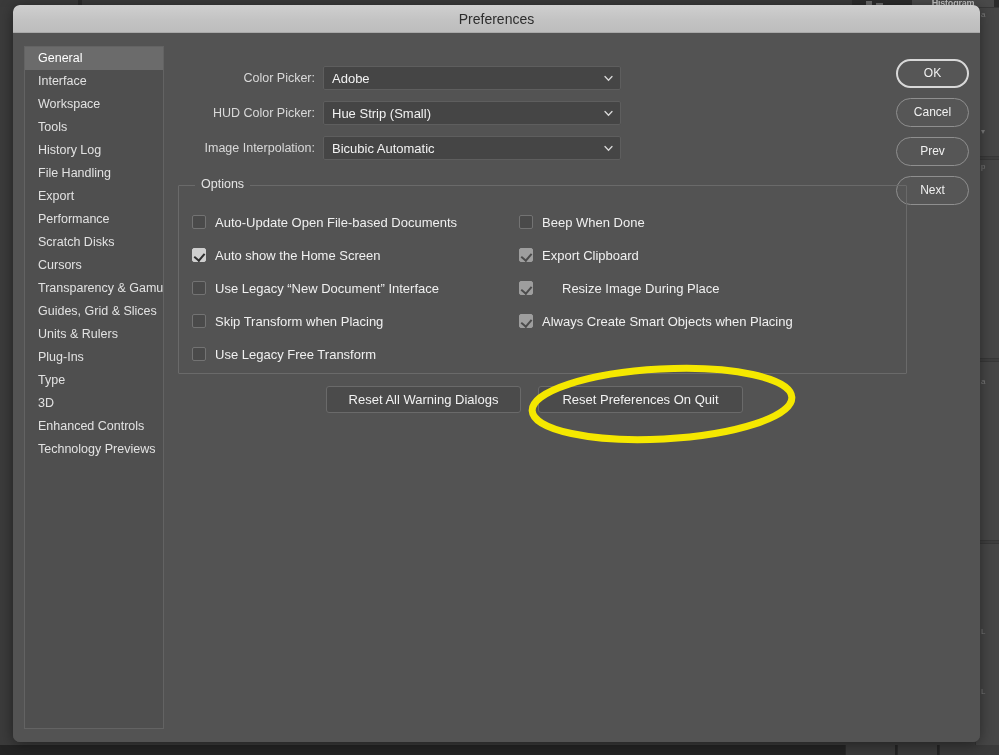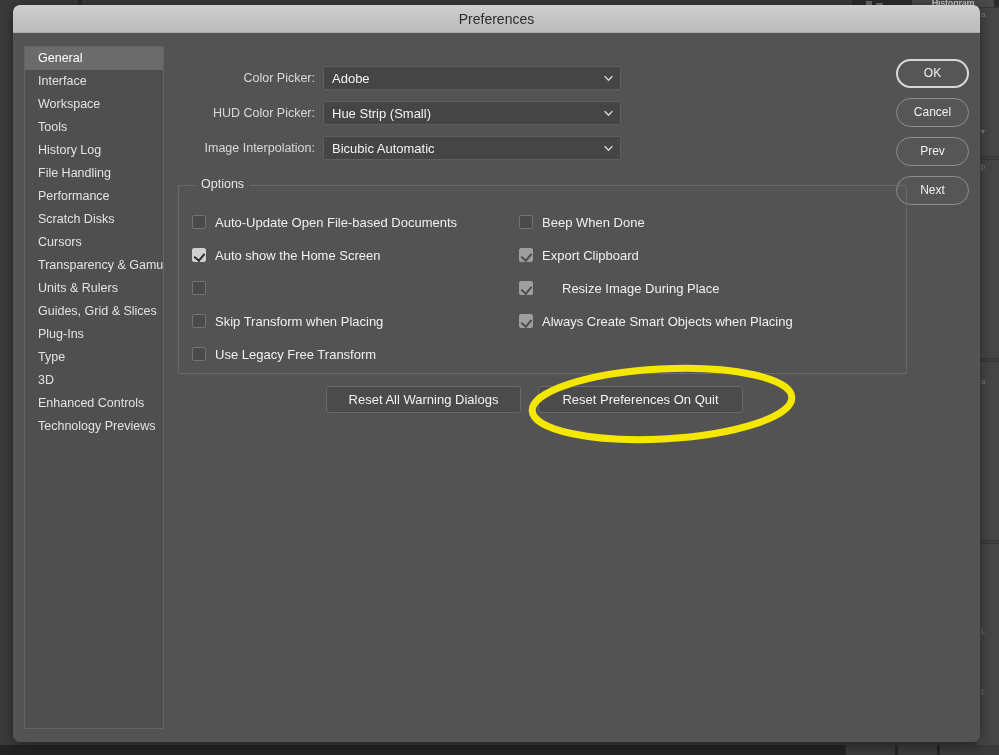--- a/index.html
+++ b/index.html
@@ -308,26 +308,27 @@
 
   <div id="dialog-body">
 
     <div id="sidebar">
         <div class="side-item selected"><span>General</span></div>
         <div class="side-item"><span>Interface</span></div>
         <div class="side-item"><span>Workspace</span></div>
         <div class="side-item"><span>Tools</span></div>
         <div class="side-item"><span>History Log</span></div>
         <div class="side-item"><span>File Handling</span></div>
+        <div class="side-item"><span>Export</span></div>
         <div class="side-item"><span>Performance</span></div>
         <div class="side-item"><span>Scratch Disks</span></div>
         <div class="side-item"><span>Cursors</span></div>
         <div class="side-item"><span>Transparency &amp; Gamut</span></div>
+        <div class="side-item"><span>Guides, Grid &amp; Slices</span></div>
         <div class="side-item"><span>Units &amp; Rulers</span></div>
-        <div class="side-item"><span>Guides, Grid &amp; Slices</span></div>
         <div class="side-item"><span>Plug-Ins</span></div>
         <div class="side-item"><span>Type</span></div>
         <div class="side-item"><span>3D</span></div>
         <div class="side-item"><span>Enhanced Controls</span></div>
         <div class="side-item"><span>Technology Previews</span></div>
       </div>
 
     <div id="actions">
         <div class="pill default">OK</div>
         <div class="pill">Cancel</div>
@@ -377,20 +378,21 @@
           <div class="cb-row" style="left: 13px; top: 26px;">
             <span class="cb"></span>
             <span class="cb-label">Auto-Update Open File-based Documents</span>
           </div>
           <div class="cb-row" style="left: 13px; top: 59px;">
             <span class="cb on"></span>
             <span class="cb-label">Auto show the Home Screen</span>
           </div>
           <div class="cb-row" style="left: 13px; top: 92px;">
             <span class="cb"></span>
+            <span class="cb-label">Use Legacy “New Document” Interface</span>
           </div>
           <div class="cb-row" style="left: 13px; top: 125px;">
             <span class="cb"></span>
             <span class="cb-label">Skip Transform when Placing</span>
           </div>
           <div class="cb-row" style="left: 13px; top: 158px;">
             <span class="cb"></span>
             <span class="cb-label">Use Legacy Free Transform</span>
           </div>
         </div>

